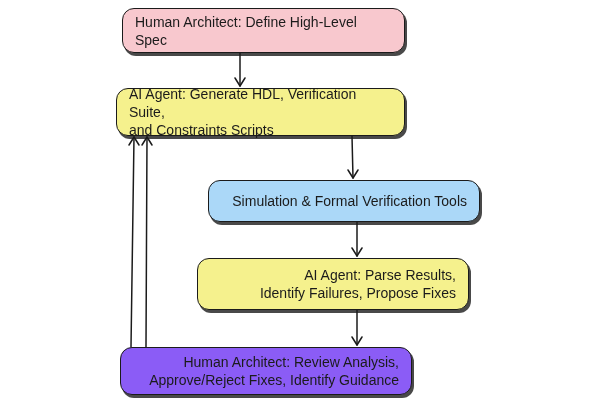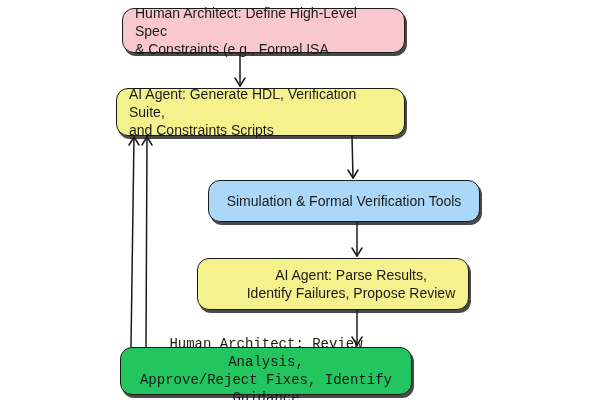--- a/index.html
+++ b/index.html
@@ -18,21 +18,21 @@
     box-shadow:2px 3px 0 rgba(27,27,27,0.8);
     color:#1b1b1b;
     font-size:14px;
     line-height:18px;
     display:flex;
     flex-direction:column;
     justify-content:center;
     padding:5px 12px;
   }
   .align-left{text-align:left;}
-  .align-center{text-align:center;}
+  .align-center{text-align:center;align-items:flex-end;}
   #node-define-spec   {left:122px; top:8px;   width:283px; height:45px;}
   #node-generate-hdl  {left:116px; top:88px;  width:289px; height:48px;}
   #node-sim-tools     {left:208px; top:180px; width:272px; height:42px;}
   #node-parse-results {left:197px; top:258px; width:272px; height:52px;}
   #node-review        {left:120px; top:347px; width:292px; height:48px;}
   #arrow-layer{
     position:absolute;
     left:0;top:0;width:600px;height:400px;
     pointer-events:none;
   }
@@ -76,35 +76,34 @@
       <polyline points="129,145 134,137 139,145"></polyline>
     </g>
     <g>
       <path d="M146 347 L147 137"></path>
       <polyline points="142,145 147,137 152,145"></polyline>
     </g>
   </svg>
 
   <div class="node align-left" id="node-define-spec" style="background: rgb(248, 200, 206);">
     <div>Human Architect: Define High-Level Spec</div>
-    <div>&amp; Constraints (e.g., Formal ISA</div>
   </div>
 
   <div class="node align-left" id="node-generate-hdl" style="background: rgb(245, 241, 141);">
     <div>AI Agent: Generate HDL, Verification Suite,</div>
     <div>and Constraints Scripts</div>
   </div>
 
   <div class="node align-center" id="node-sim-tools" style="background: rgb(171, 216, 248);">
     <div>Simulation &amp; Formal Verification Tools</div>
   </div>
 
   <div class="node align-center" id="node-parse-results" style="background: rgb(245, 241, 141); padding-left: 48px;">
     <div>AI Agent: Parse Results,</div>
-    <div>Identify Failures, Propose Review</div>
+    <div>Identify Failures, Propose Fixes</div>
   </div>
 
-  <div class="node align-center" id="node-review" style="background: #22c55e; font-family: Liberation Mono, monospace;">
+  <div class="node align-center" id="node-review" style="background: #8b5cf6;">
     <div>Human Architect: Review Analysis,</div>
     <div>Approve/Reject Fixes, Identify Guidance</div>
   </div>
 
 </div>
 
 </body></html>

